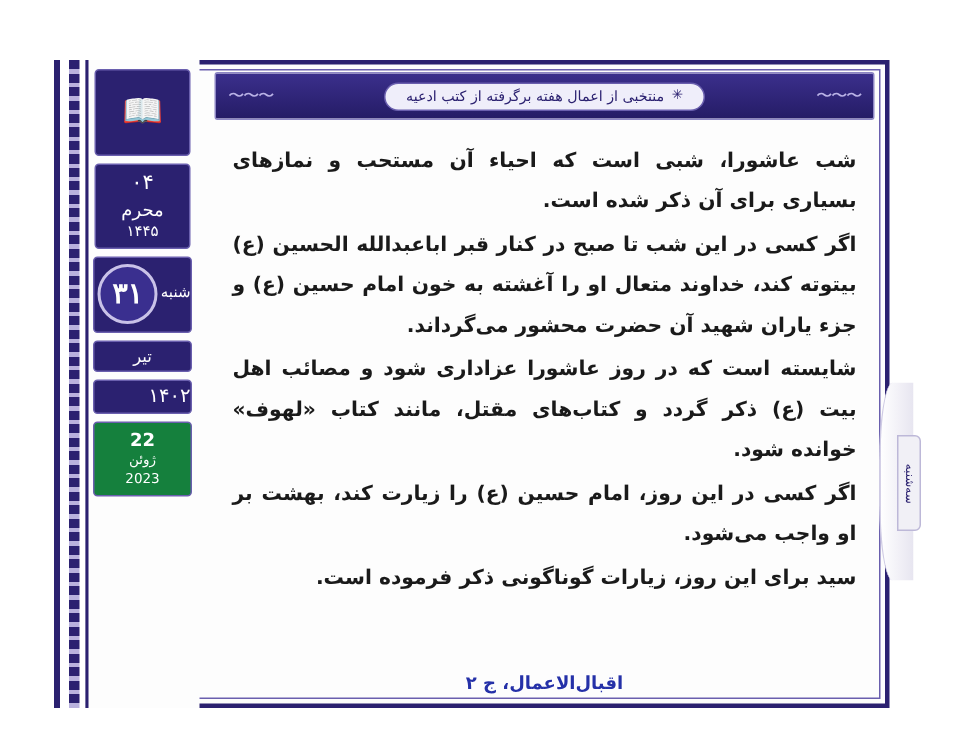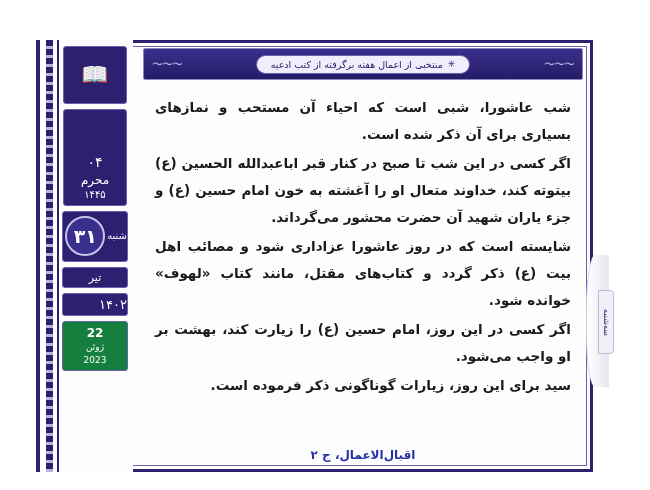--- a/index.html
+++ b/index.html
@@ -76,42 +76,42 @@
     box-sizing:border-box;
     padding:3px 2px;
     font-size:10px;
     line-height:1.35;
   }
   .band.top{
     height:58px;
     display:flex;align-items:center;justify-content:center;
     font-size:20px;
   }
-  .band .l1{font-size:14px;margin-top:40px;}
+  .band .l1{font-size:14px;}
   .band .l2{font-size:12px;font-weight:normal;}
   .band .l3{font-size:10px;}
   .day-circle-wrap{
     width:64px;
     background:#2b2170;
     border:1px solid #6a5fae;
     border-radius:3px;
     padding:4px 0 5px 0;
     display:flex;flex-direction:row;align-items:center;
     gap:2px;
   }
   .weekday{
     color:#fff;font-size:10px;
   }
   .day-circle{
     width:36px;height:36px;border-radius:50%;
     background:#3a2f8f;
     border:2px solid #c9c2e8;
     color:#fff;
     display:flex;align-items:center;justify-content:center;
-    font-size:19px;font-weight:bold;
+    font-size:19px;font-weight:bold;font-family:Liberation Serif, serif;
   }
   .hijri-band{
     width:64px;background:#2b2170;border:1px solid #6a5fae;border-radius:3px;
     color:#fff;text-align:center;padding:3px 0;
   }
   .greg-band{
     width:64px;background:#15803d;border:1px solid #6a5fae;border-radius:3px;
     color:#fff;text-align:center;padding:3px 0;font-size:9px;line-height:1.4;
   }
   .year-band{

